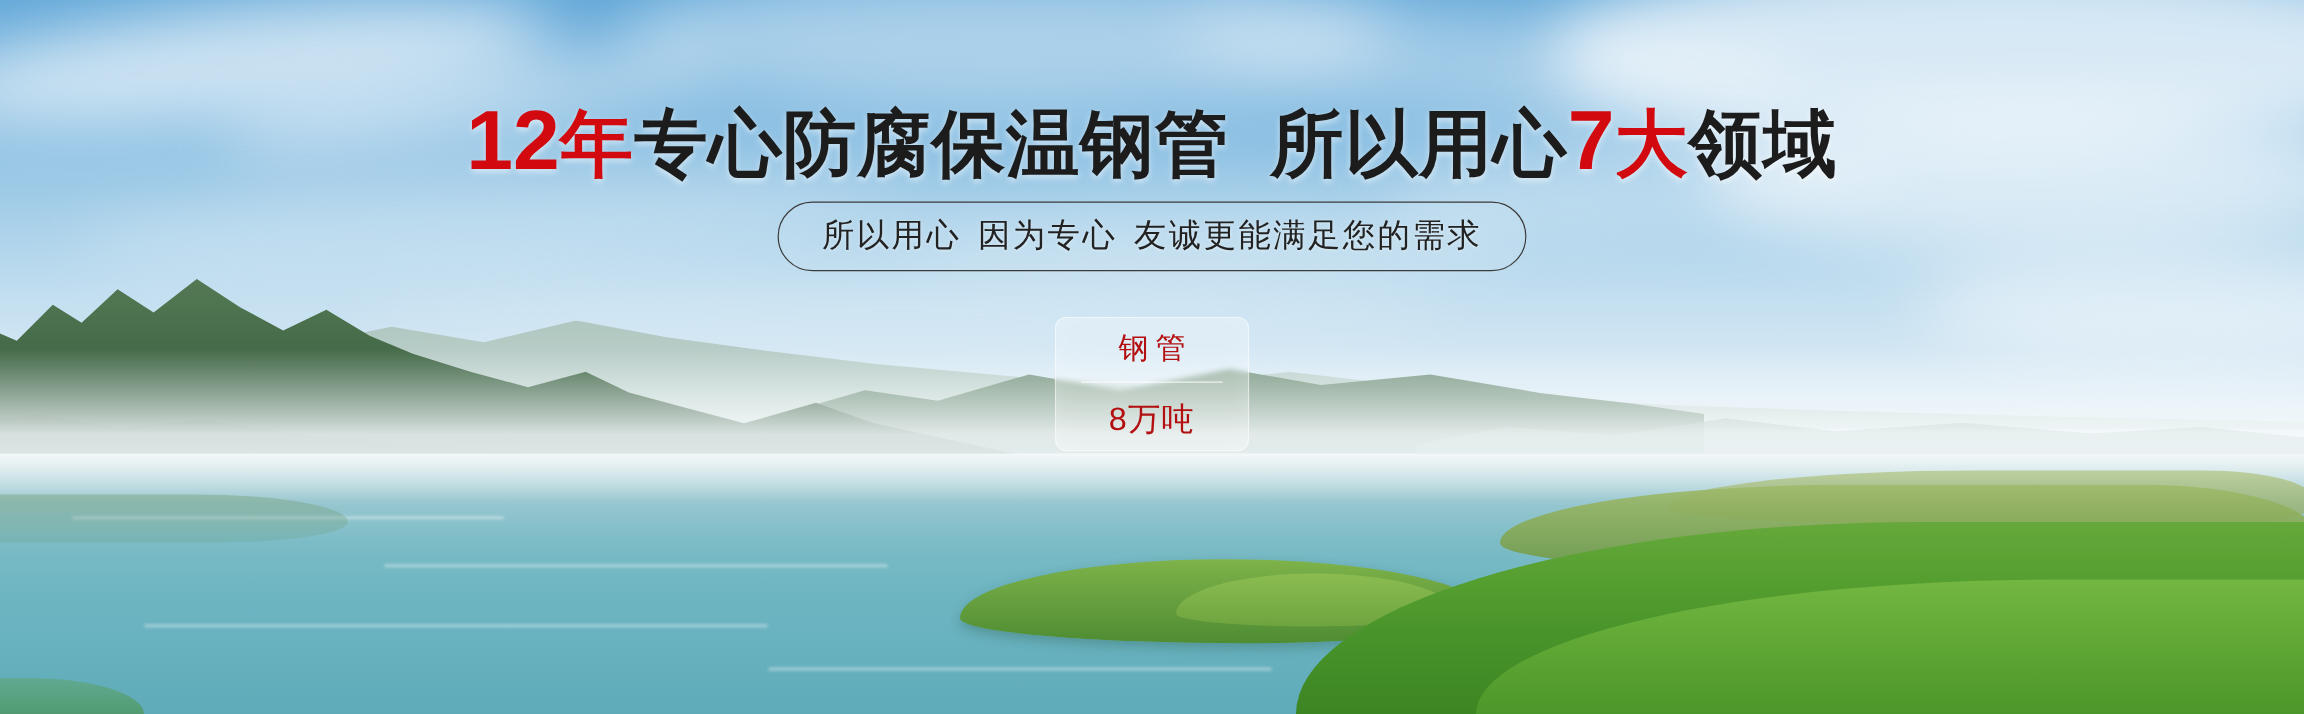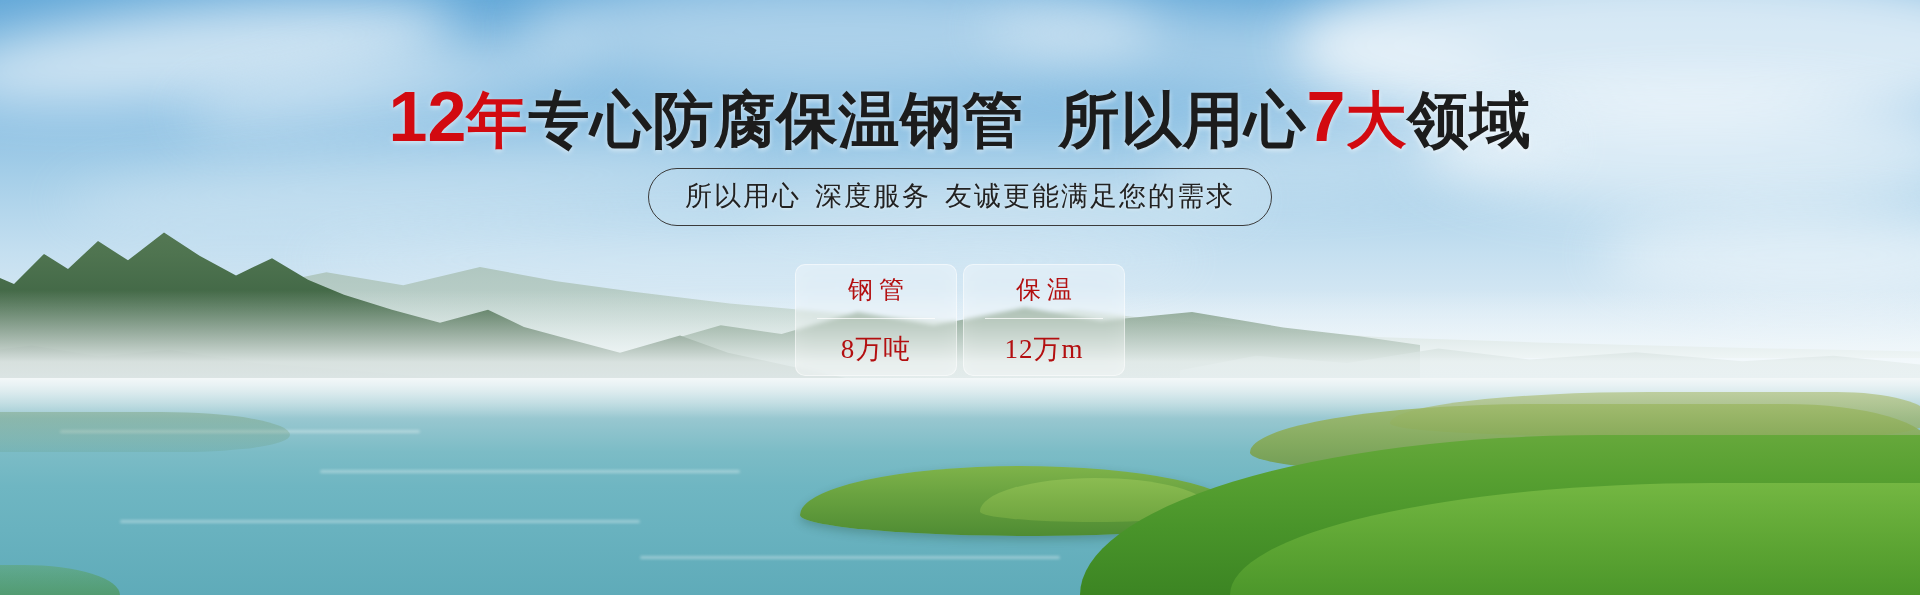--- a/index.html
+++ b/index.html
@@ -248,21 +248,20 @@
   .subtitle-pill .sep { display: inline-block; width: 14px; }
 
   
   .cards {
     position: absolute;
     left: 50%;
     transform: translateX(-50%);
     top: 264px;
     display: flex;
     gap: 6px;
-    font-family: Liberation Serif, serif;
   }
   .card {
     width: 160px;
     height: 110px;
     border-radius: 10px;
     background: rgba(255,255,255,0.26);
     border: 1px solid rgba(255,255,255,0.55);
     box-shadow: inset 0 0 22px rgba(255,255,255,0.18);
     backdrop-filter: blur(2px);
     display: flex;
@@ -341,31 +340,27 @@
     <div class="grass-left"></div>
   </div>
 
   <div class="content">
 
     <div class="headline">
       <span class="red num">12</span><span class="red">年</span><span>专心防腐保温钢管</span><span class="gap"></span><span>所以用心</span><span class="red num">7</span><span class="red">大</span><span>领域</span>
     </div>
 
     <div class="subtitle-pill">
-      <span>所以用心</span><span class="sep"></span><span>深度服务</span><span class="sep"></span><span>友诚更能满足您的需求</span>
+      <span>所以用心</span><span class="sep"></span><span>因为专心</span><span class="sep"></span><span>友诚更能满足您的需求</span>
     </div>
 
     <div class="cards">
 
       <div class="card">
         <div class="card-title">钢管</div>
         <div class="card-value"><span>8万吨</span></div>
       </div>
 
 
-      <div class="card">
-        <div class="card-title">保温</div>
-        <div class="card-value"><span>12万m</span></div>
-      </div>
 
     </div>
   </div>
 </div>
 
 </body></html>

